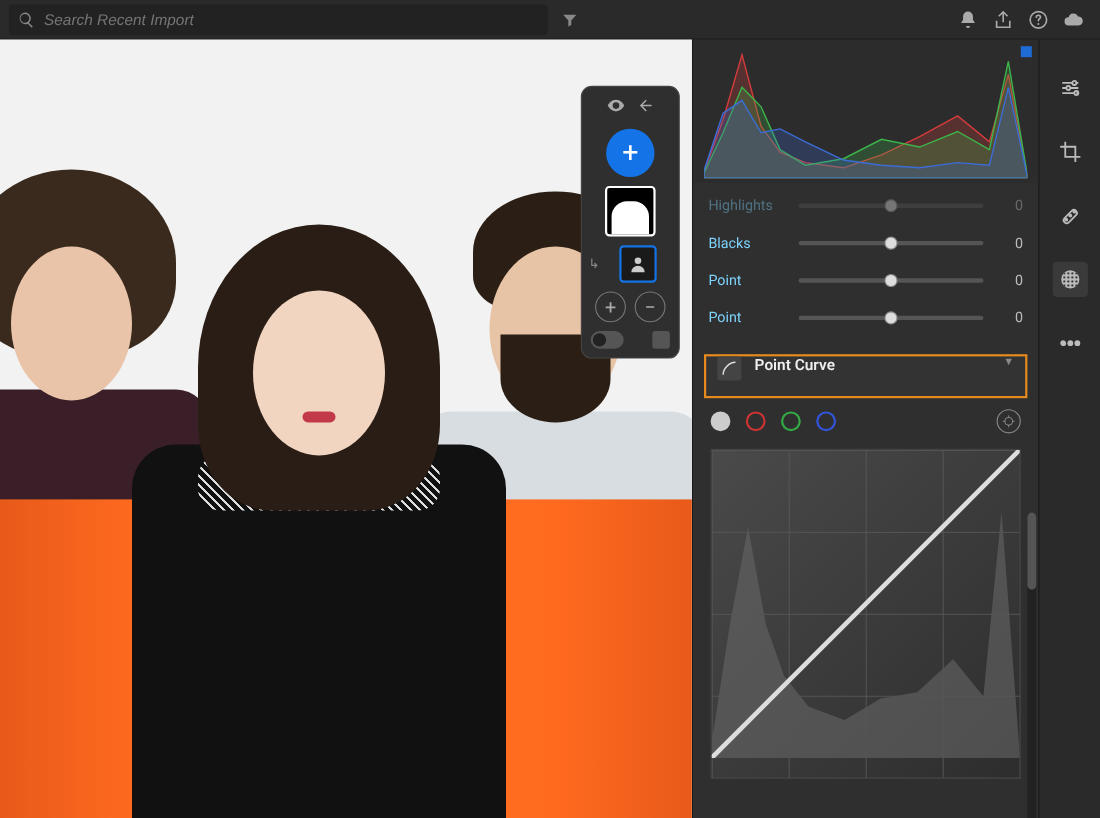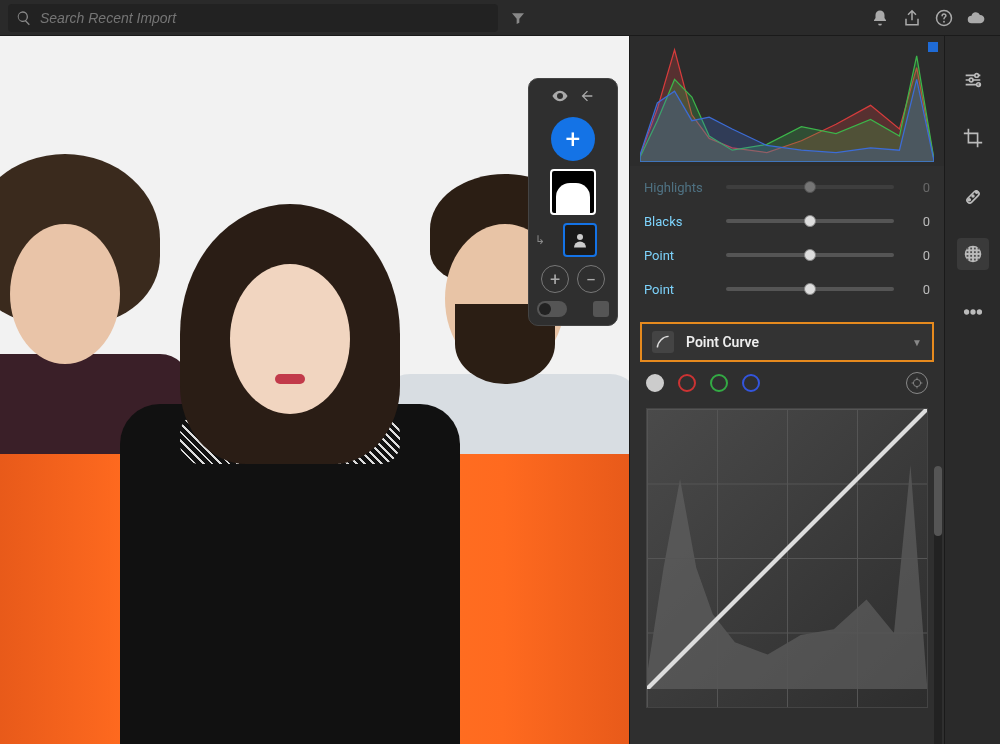--- a/index.html
+++ b/index.html
@@ -62,21 +62,21 @@
   .panel{width:315px;background:#2f2f2f;border-left:1px solid #1a1a1a;display:flex;flex-direction:column;overflow:hidden}
   .histogram{height:130px;position:relative;background:#2c2c2c;padding:8px 10px 4px 10px}
   .histogram svg{width:100%;height:100%}
   .hist-corner{position:absolute;top:6px;right:6px;width:10px;height:10px;background:#1f6bd6}
   .sliders{padding:4px 14px 10px 14px}
   .srow{display:flex;align-items:center;height:34px;gap:10px}
   .slabel{width:72px;color:#7dd3fc;font-size:13px}
   .strack{flex:1;height:4px;background:#555;border-radius:2px;position:relative}
   .shandle{position:absolute;top:50%;transform:translate(-50%,-50%);width:12px;height:12px;border-radius:50%;background:#ddd;border:1px solid #888}
   .sval{width:26px;text-align:right;color:#bbb;font-size:13px}
-  .pc-header{margin:6px 10px 0 10px;height:40px;border:2px solid #e68a1e;background:#333;display:flex;align-items:center;padding:0 10px;gap:12px;cursor:pointer}
+  .pc-header{margin:6px 10px 0 10px;height:40px;border:2px solid #e68a1e;background:#333;display:flex;padding:0 10px;gap:12px;cursor:pointer}
   .pc-icon{width:22px;height:22px;background:#444;border-radius:3px;display:flex;align-items:center;justify-content:center}
   .pc-icon svg{width:14px;height:14px;stroke:#ddd;fill:none;stroke-width:2}
   .pc-title{flex:1;color:#eee;font-size:14px;font-weight:600}
   .pc-caret{color:#888;font-size:10px}
   .curve-chan{display:flex;align-items:center;gap:14px;padding:10px 16px}
   .chan-dot{width:18px;height:18px;border-radius:50%;border:2px solid;cursor:pointer}
   .chan-fill{background:#ccc;border-color:#ccc}
   .chan-r{border-color:#cc3333}
   .chan-g{border-color:#33aa44}
   .chan-b{border-color:#3355dd}

